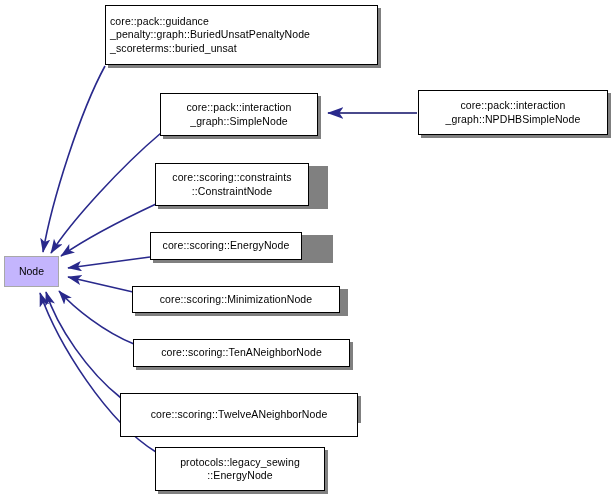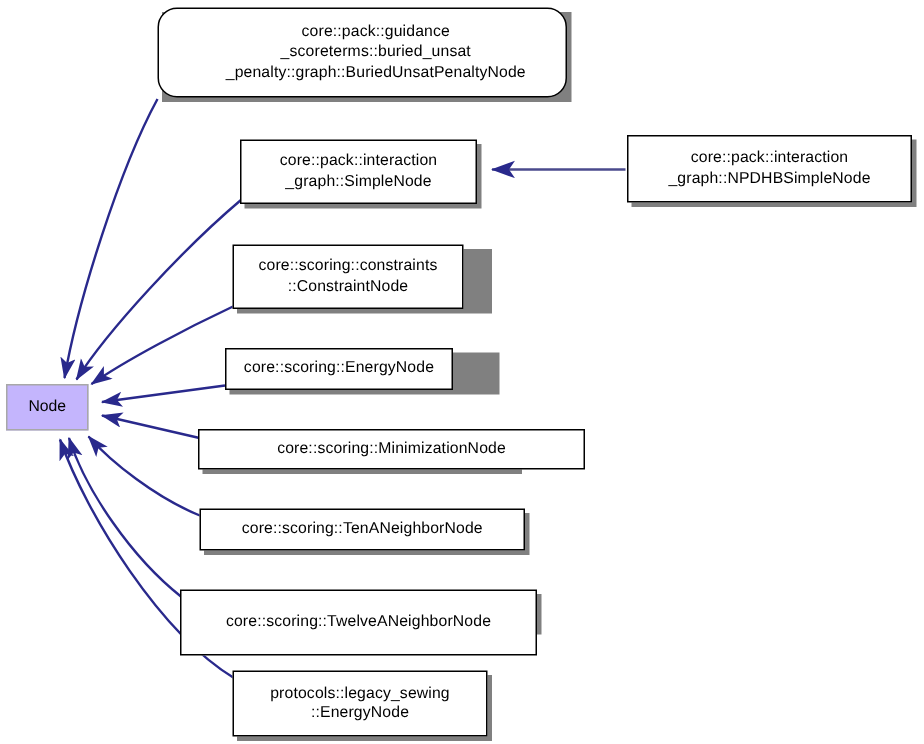--- a/index.html
+++ b/index.html
@@ -32,23 +32,22 @@
     font-size: 10.5px;
     line-height: 13.5px;
     display: flex;
     flex-direction: column;
     justify-content: center;
     z-index: 2;
     letter-spacing: 0.1px;
   }
   .node-box.centered { text-align: center; align-items: center; }
   .node-box.leftal {
-    text-align: center;
-    padding-left: 18px;
-    border-radius: 13px;
+    text-align: left;
+    padding-left: 4px;
   }
   .node-box .ln { display: block; white-space: pre; }
   .shadow {
     position: absolute;
     background: #808080;
     z-index: 1;
   }
   .root-box {
     position: absolute;
     box-sizing: border-box;
@@ -91,22 +90,22 @@
 
     <path d="M 156,452 C 107,422 58,344 40,293" fill="none" stroke="#29298c" stroke-width="1.6" marker-end="url(#arrowhead)"></path>
 
     <path d="M 417,113 L 328,113" fill="none" stroke="#4a4a8c" stroke-width="1.8" marker-end="url(#arrowhead)"></path>
   </svg>
 
   <div id="boxes">
       <div class="shadow" style="left: 108px; top: 8px; width: 273px; height: 60px;"></div>
       <div class="node-box leftal" style="left: 105px; top: 5px; width: 273px; height: 60px;">
         <span class="ln">core::pack::guidance</span>
+        <span class="ln">_penalty::graph::BuriedUnsatPenaltyNode</span>
         <span class="ln">_scoreterms::buried_unsat</span>
-        <span class="ln">_penalty::graph::BuriedUnsatPenaltyNode</span>
       </div>
       <div class="shadow" style="left: 163px; top: 96px; width: 158px; height: 43px;"></div>
       <div class="node-box centered" style="left: 160px; top: 93px; width: 158px; height: 43px;">
         <span class="ln">core::pack::interaction</span>
         <span class="ln">_graph::SimpleNode</span>
       </div>
       <div class="shadow" style="left: 421px; top: 93px; width: 190px; height: 45px;"></div>
       <div class="node-box centered" style="left: 418px; top: 90px; width: 190px; height: 45px;">
         <span class="ln">core::pack::interaction</span>
         <span class="ln">_graph::NPDHBSimpleNode</span>
@@ -114,21 +113,21 @@
       <div class="shadow" style="left: 158px; top: 166px; width: 170px; height: 43px;"></div>
       <div class="node-box centered" style="left: 155px; top: 163px; width: 154px; height: 43px;">
         <span class="ln">core::scoring::constraints</span>
         <span class="ln">::ConstraintNode</span>
       </div>
       <div class="shadow" style="left: 153px; top: 235px; width: 180px; height: 28px;"></div>
       <div class="node-box centered" style="left: 150px; top: 232px; width: 152px; height: 28px;">
         <span class="ln">core::scoring::EnergyNode</span>
       </div>
       <div class="shadow" style="left: 135px; top: 289px; width: 213px; height: 27px;"></div>
-      <div class="node-box centered" style="left: 132px; top: 286px; width: 258px; height: 27px;">
+      <div class="node-box centered" style="left: 132px; top: 286px; width: 208px; height: 27px;">
         <span class="ln">core::scoring::MinimizationNode</span>
       </div>
       <div class="shadow" style="left: 136px; top: 342px; width: 217px; height: 28px;"></div>
       <div class="node-box centered" style="left: 133px; top: 339px; width: 217px; height: 28px;">
         <span class="ln">core::scoring::TenANeighborNode</span>
       </div>
       <div class="shadow" style="left: 123px; top: 396px; width: 238px; height: 27px;"></div>
       <div class="node-box centered" style="left: 120px; top: 393px; width: 238px; height: 44px;">
         <span class="ln">core::scoring::TwelveANeighborNode</span>
       </div>

